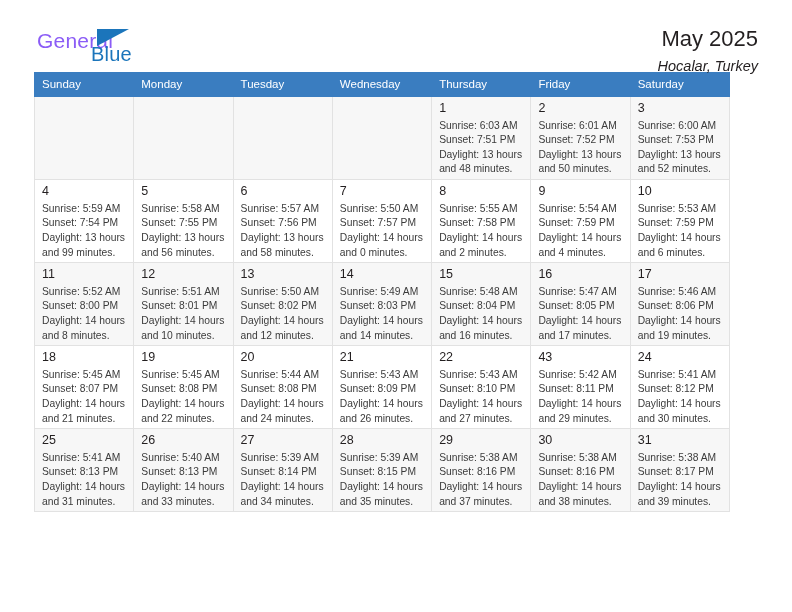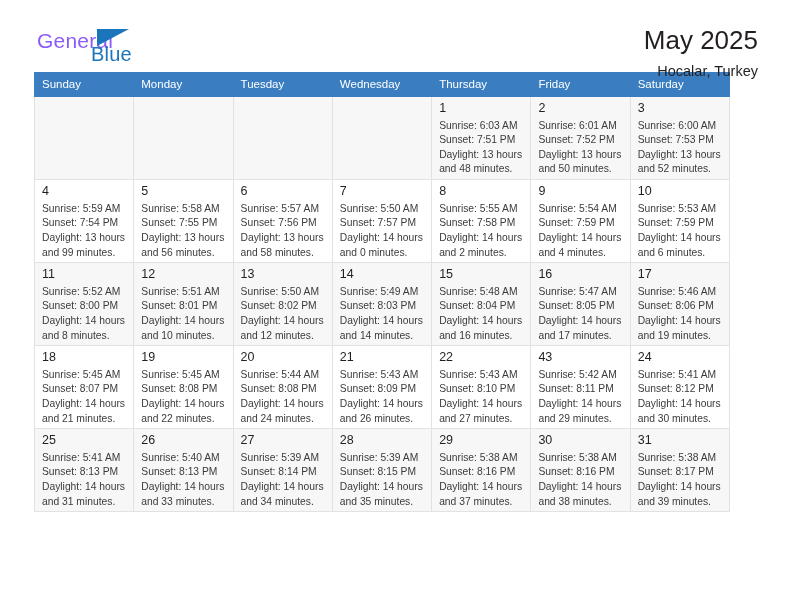--- a/index.html
+++ b/index.html
@@ -64,31 +64,32 @@
     height: 0;
     border-left: 32px solid #1b75bb;
     border-bottom: 17px solid transparent;
   }
 
   .title-block {
     text-align: right;
     padding-top: 0px;
   }
   .cal-title {
-    font-size: 26px;
+    font-size: 22px;
     font-weight: normal;
     color: #231f20;
     line-height: 1.15;
     margin: 0;
   }
   .cal-subtitle {
     font-size: 14.5px;
     color: #231f20;
     margin-top: 8px;
     line-height: 1.1;
+    font-style: italic;
   }
 
   
   .calendar {
     width: 696px;
     border-collapse: collapse;
     table-layout: fixed;
   }
   .calendar th {
     background: #3a7dc0;

